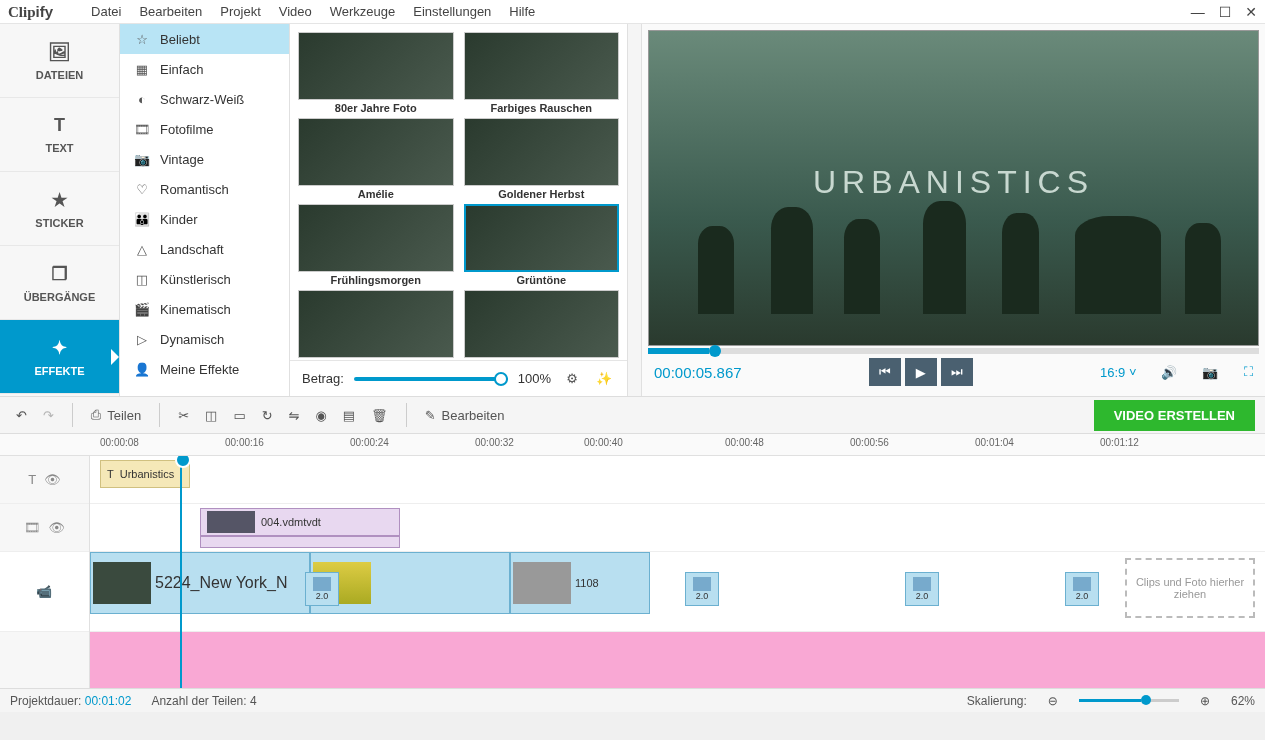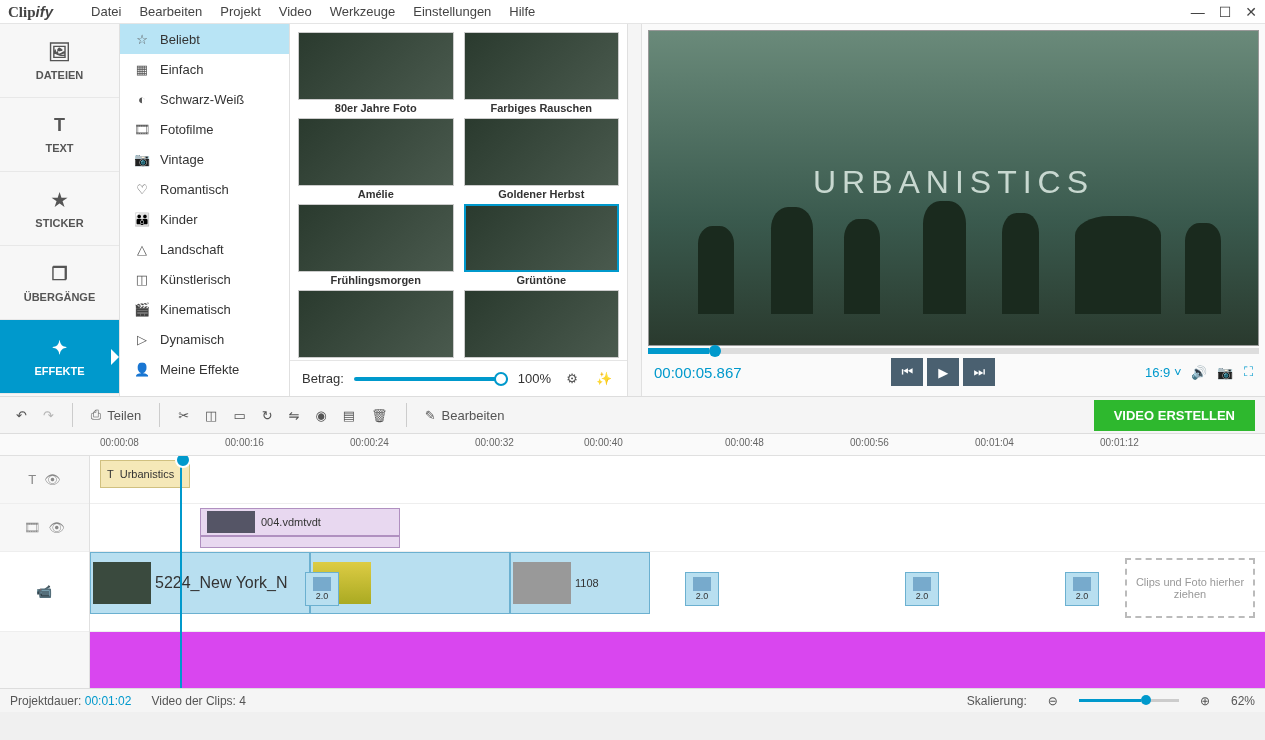--- a/index.html
+++ b/index.html
@@ -1,19 +1,19 @@
 <!DOCTYPE html>
 <html><head>
 <meta charset="utf-8">
 <style>
 * { margin: 0; padding: 0; box-sizing: border-box; font-family: "Segoe UI", Arial, sans-serif; }
 body { width: 1265px; height: 740px; background: #f0f0f0; overflow: hidden; font-size: 13px; color: #333; }
 .logo { font-weight: bold; font-size: 15px; }
 .logo-clip { color: #0099cc; font-family: Liberation Serif, serif; }
-.logo-ify { color: #444; font-style: italic; }
+.logo-ify { color: #444; }
 .win-controls { margin-left: auto; display: flex; gap: 14px; color: #555; font-size: 14px; }
 .win-controls span { cursor: pointer; }
 
 
 .menubar { height: 24px; background: #fff; display: flex; align-items: center; padding: 0 8px; gap: 18px; border-bottom: 1px solid #e5e5e5; }
 .menubar span { cursor: pointer; color: #444; }
 .menubar .logo-area { margin-right: 20px; }
 
 
 .main { display: flex; height: 372px; background: #fff; }
@@ -52,30 +52,30 @@
 .preview-text { position: absolute; top: 48%; left: 50%; transform: translate(-50%,-50%); color: #c8d8d0; font-size: 32px; letter-spacing: 6px; font-family: Arial; font-weight: 300; }
 .people-silhouette { position: absolute; bottom: 10%; left: 0; right: 0; height: 40%; }
 .sil { position: absolute; bottom: 0; background: #1a2a1e; border-radius: 40% 40% 0 0 / 20% 20% 0 0; }
 .progress-bar { height: 6px; background: #ddd; position: relative; margin-top: 2px; }
 .progress-fill { height: 100%; width: 10%; background: #0099cc; }
 .progress-thumb { position: absolute; left: 10%; top: -3px; width: 12px; height: 12px; border-radius: 50%; background: #0099cc; }
 .preview-controls { height: 36px; display: flex; align-items: center; padding: 0 6px; gap: 6px; }
 .timecode { color: #0099cc; font-size: 15px; }
 .play-group { margin: 0 auto; display: flex; gap: 4px; }
 .play-btn { width: 32px; height: 28px; background: #4a6070; color: #fff; display: flex; align-items: center; justify-content: center; cursor: pointer; font-size: 13px; }
-.right-ctrls { display: flex; align-items: center; gap: 10px; color: #0099cc; }
+.right-ctrls { display: flex; align-items: center; gap: 25px; color: #0099cc; }
 
 
 .toolbar { height: 38px; background: #f5f5f5; border-top: 1px solid #ddd; border-bottom: 1px solid #ddd; display: flex; align-items: center; padding: 0 10px; gap: 4px; }
 .toolbar .sep { width: 1px; height: 24px; background: #ccc; margin: 0 8px; }
 .tb-btn { padding: 4px 6px; cursor: pointer; color: #555; display: inline-flex; align-items: center; gap: 6px; }
 .create-btn { margin-left: auto; background: #2eb82e; color: #fff; padding: 8px 20px; font-weight: bold; cursor: pointer; font-size: 13px; }
 
 
-.timeline { height: 254px; background: #d946ef; display: flex; flex-direction: column; }
+.timeline { height: 254px; background: #f9a8d4; display: flex; flex-direction: column; }
 .ruler { height: 22px; background: #fafafa; border-bottom: 1px solid #e0e0e0; display: flex; position: relative; padding-left: 90px; font-size: 10px; color: #666; }
 .ruler-tick { position: absolute; top: 3px; }
 .tracks { flex: 1; display: flex; }
 .track-heads { width: 90px; background: #f7f7f7; border-right: 1px solid #e0e0e0; }
 .track-head { height: 48px; display: flex; align-items: center; justify-content: center; gap: 8px; border-bottom: 1px solid #eee; color: #888; }
 .track-head.main { height: 80px; }
 .track-lanes { flex: 1; position: relative; overflow: hidden; }
 .lane { position: relative; border-bottom: 1px solid #eee; }
 .lane.text { height: 48px; background: #fff; }
 .lane.video2 { height: 48px; background: #fff; }
@@ -363,21 +363,21 @@
             <span>2.0</span>
           </div>
         <div class="dropzone">Clips und Foto hierher ziehen</div>
       </div>
     </div>
   </div>
 </div>
 
 <div class="statusbar">
   <span><span>Projektdauer:</span> <span style="color:#0099cc">00:01:02</span></span>
-  <span><span>Video der Clips:</span> <span>4</span></span>
+  <span><span>Anzahl der Teilen:</span> <span>4</span></span>
   <div class="sright">
     <span>Skalierung:</span>
     <span>⊖</span>
     <div class="zoom-slider">
         <div class="zoom-slider-fill"></div>
         <div class="zoom-thumb"></div>
       </div>
     <span>⊕</span>
     <span>62%</span>
   </div>

